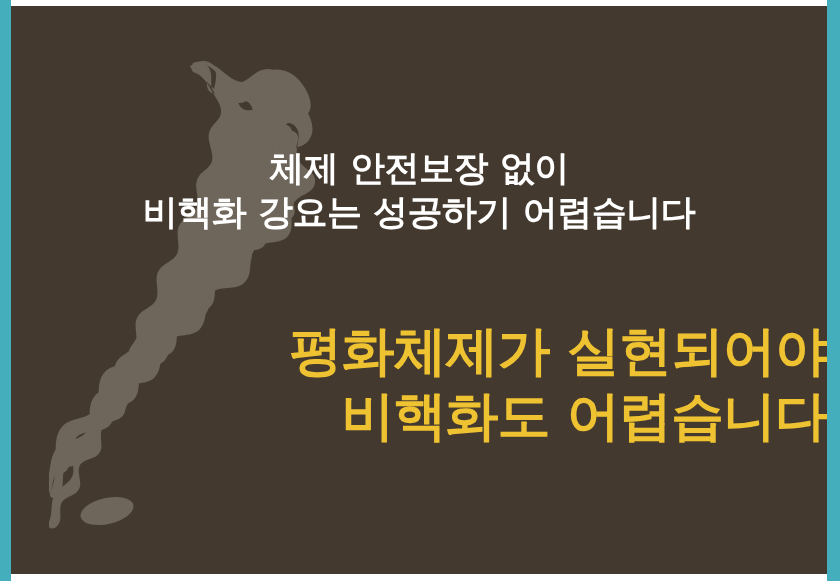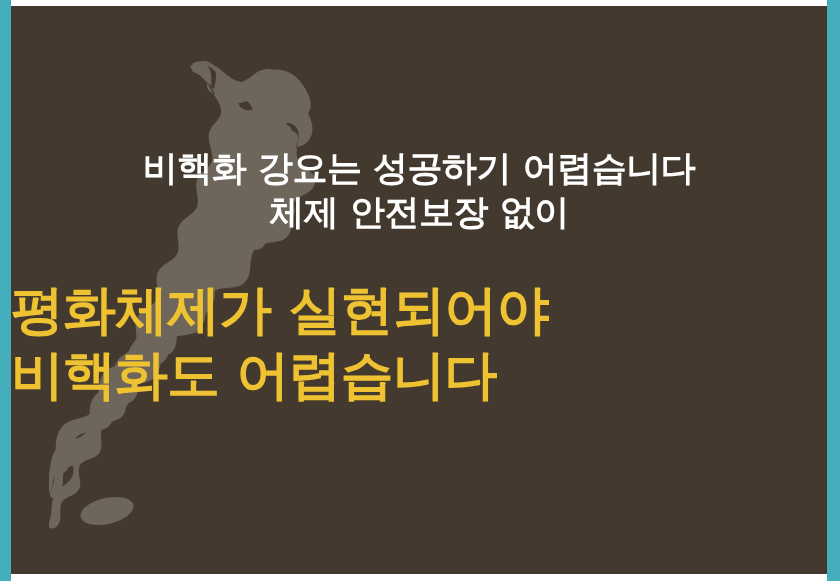--- a/index.html
+++ b/index.html
@@ -76,22 +76,22 @@
     justify-content: flex-start;
   }
 
   .headline-group {
     width: 100%;
     text-align: center;
     margin-top: 140px;
   }
   .subhead-group {
     width: 100%;
-    text-align: left;
-    margin-top: 44px;
+    text-align: right;
+    margin-top: 85px;
   }
 
   .line-white {
     color: #FFFFFF;
     font-size: 35px;
     font-weight: bold;
     line-height: 1.26;
     letter-spacing: -0.5px;
     white-space: nowrap;
   }
@@ -297,22 +297,22 @@
                    C158,24 150,17 143,6 Z"></path>
         </g>
 
         <ellipse cx="58" cy="453" rx="27" ry="13" transform="rotate(-13 58 453)" fill="#6E655B"></ellipse>
       </svg>
     </div>
 
     <div id="message-block">
 
       <div class="headline-group">
+        <div class="line-white">체제 안전보장 없이</div>
         <div class="line-white">비핵화 강요는 성공하기 어렵습니다</div>
-        <div class="line-white">체제 안전보장 없이</div>
       </div>
 
       <div class="subhead-group">
         <div class="line-yellow">평화체제가 실현되어야</div>
         <div class="line-yellow">비핵화도 어렵습니다</div>
       </div>
 
     </div>
   </div>
 </div>

